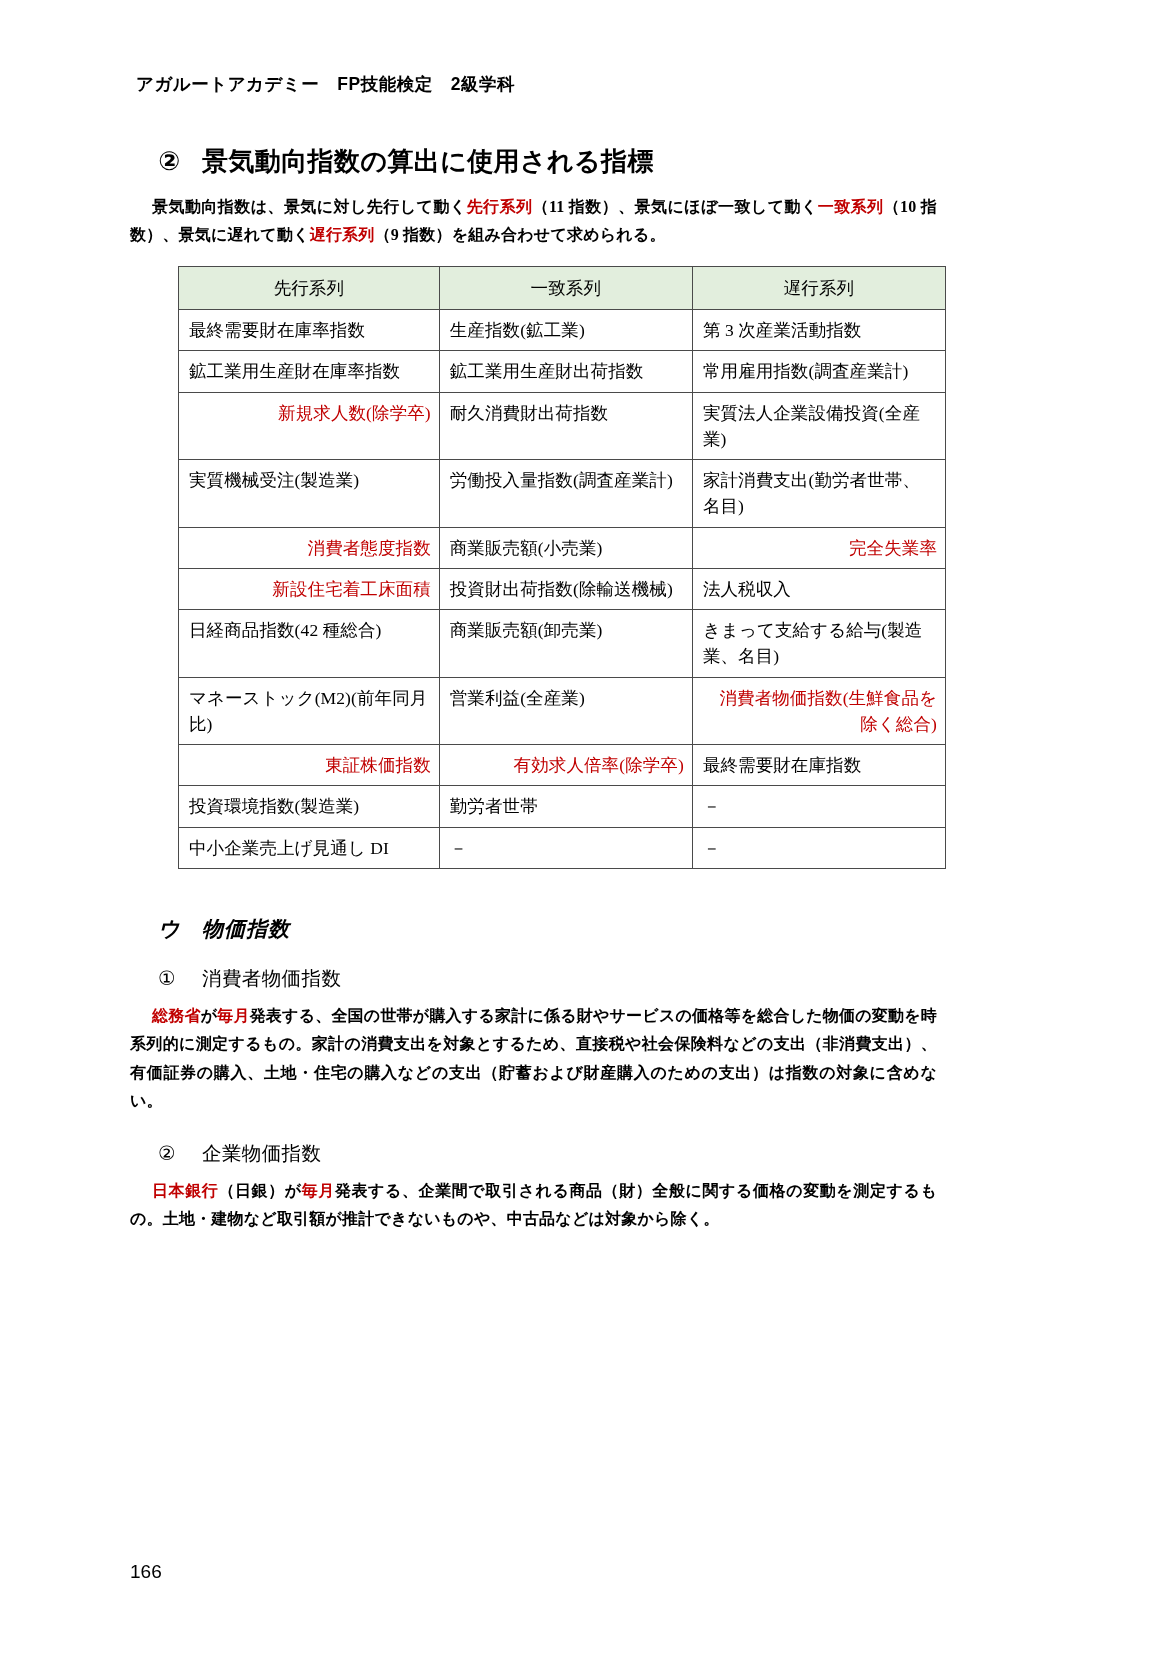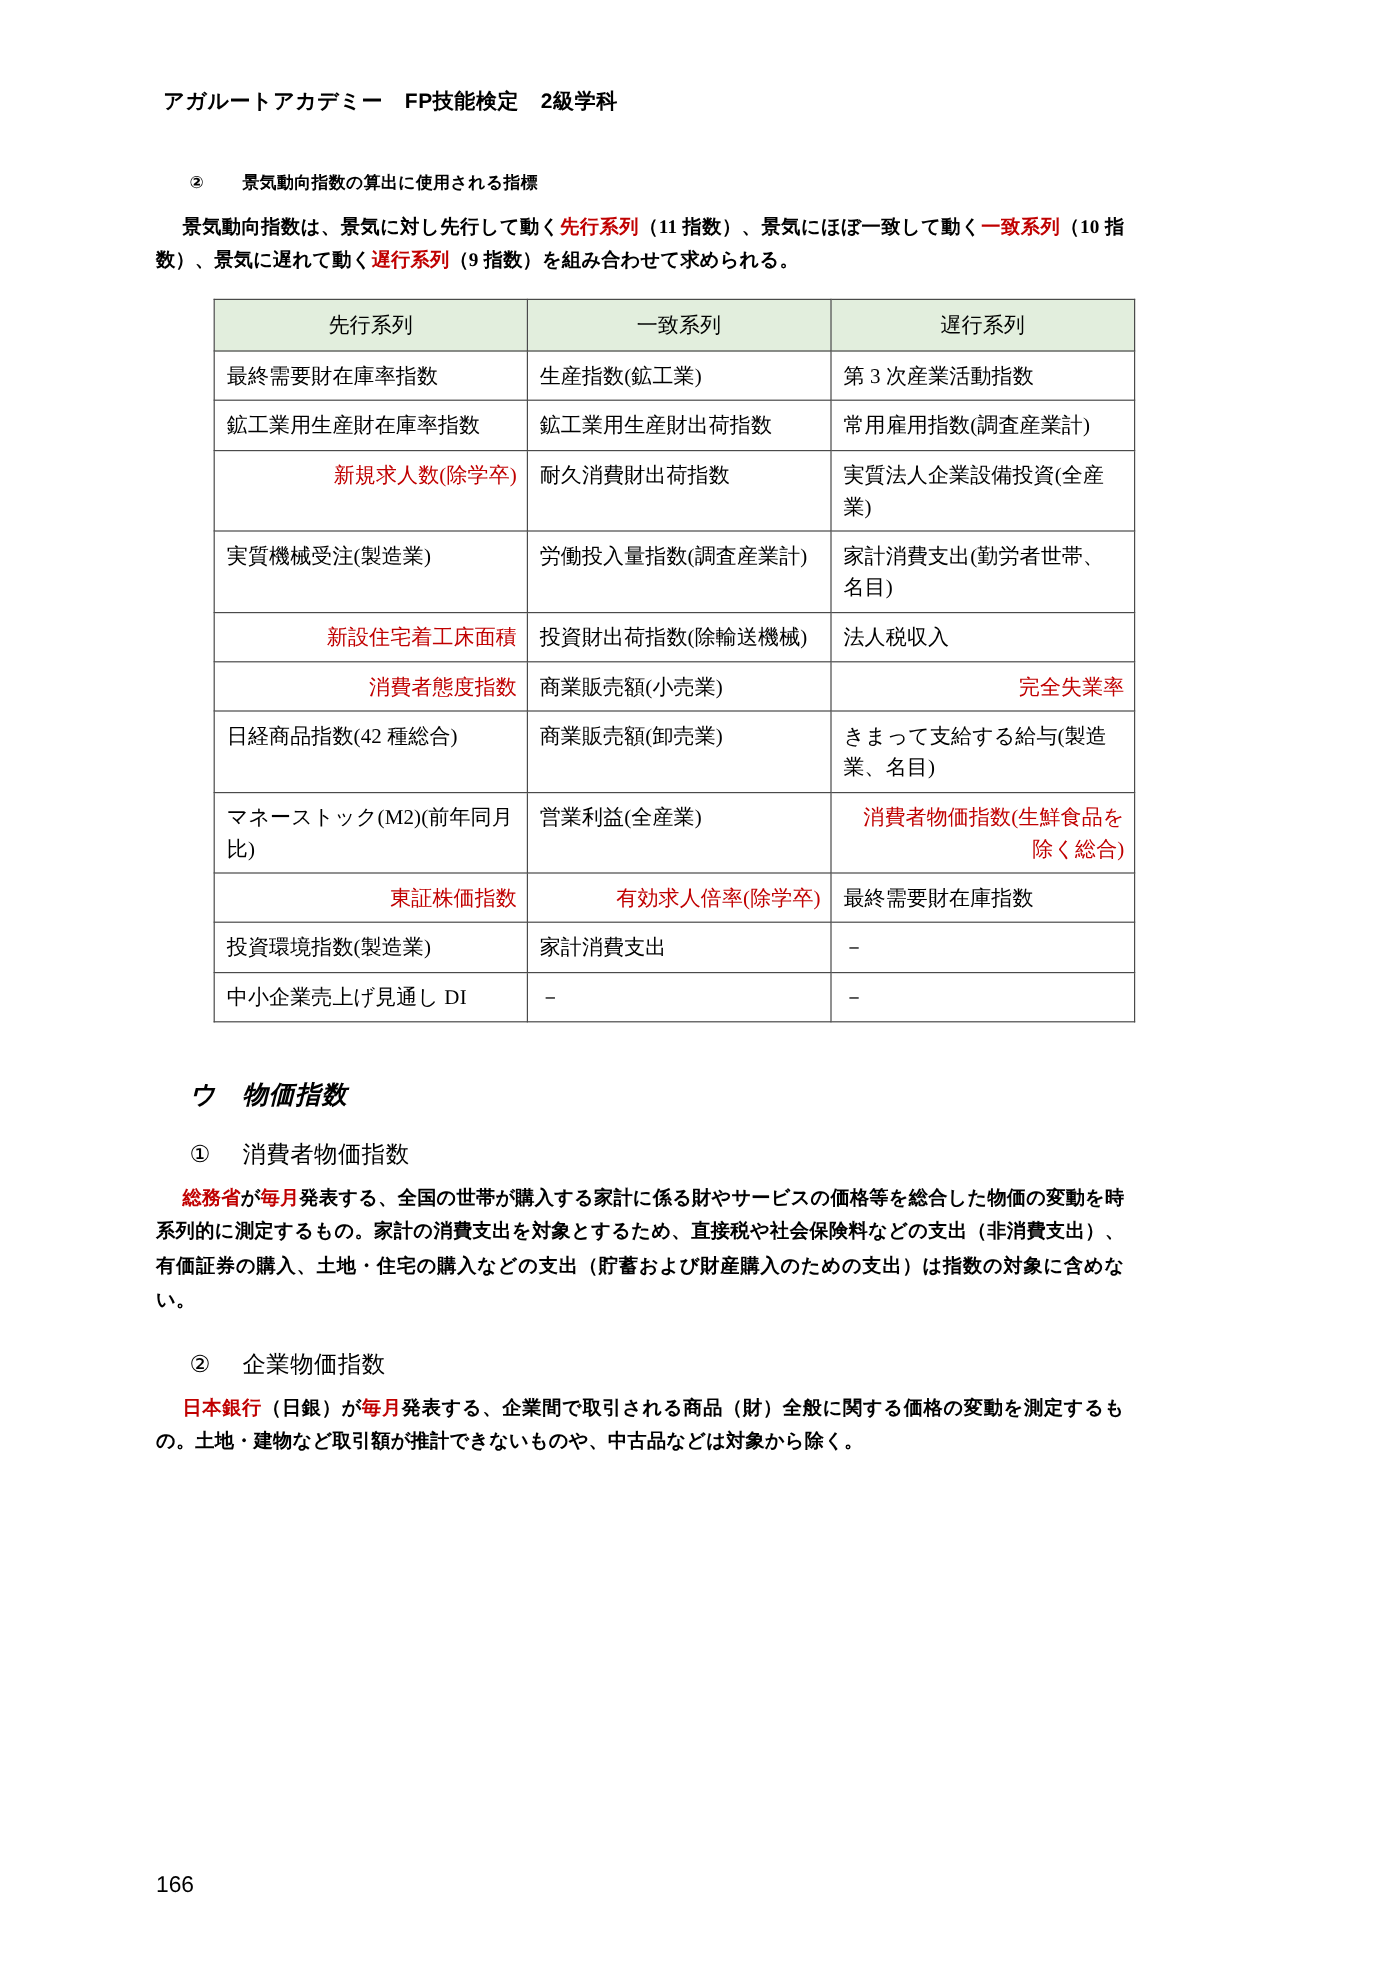--- a/index.html
+++ b/index.html
@@ -24,21 +24,21 @@
   .header {
     font-family: "Liberation Sans", "DejaVu Sans", sans-serif;
     font-size: 17.5px;
     font-weight: bold;
     letter-spacing: 0.5px;
     color: #000;
     margin: 0 0 48px 6px;
   }
   .sec-head {
     font-family: "Liberation Sans", "DejaVu Sans", sans-serif;
-    font-size: 14px;
+    font-size: 26px;
     font-weight: bold;
     margin: 11px 0 14px 28px;
     letter-spacing: 0.4px;
   }
   .sec-head .num {
     display: inline-block;
     width: 44px;
   }
   .para {
     font-size: 16px;
@@ -153,47 +153,47 @@
           <td class="red">新規求人数(除学卒)</td>
           <td>耐久消費財出荷指数</td>
           <td>実質法人企業設備投資(全産業)</td>
         </tr>
         <tr>
           <td>実質機械受注(製造業)</td>
           <td>労働投入量指数(調査産業計)</td>
           <td>家計消費支出(勤労者世帯、名目)</td>
         </tr>
         <tr>
+          <td class="red">消費者態度指数</td>
+          <td>商業販売額(小売業)</td>
+          <td class="red">完全失業率</td>
+        </tr>
+        <tr>
           <td class="red">新設住宅着工床面積</td>
           <td>投資財出荷指数(除輸送機械)</td>
           <td>法人税収入</td>
         </tr>
         <tr>
-          <td class="red">消費者態度指数</td>
-          <td>商業販売額(小売業)</td>
-          <td class="red">完全失業率</td>
-        </tr>
-        <tr>
           <td>日経商品指数(42 種総合)</td>
           <td>商業販売額(卸売業)</td>
           <td>きまって支給する給与(製造業、名目)</td>
         </tr>
         <tr>
           <td>マネーストック(M2)(前年同月比)</td>
           <td>営業利益(全産業)</td>
           <td class="red">消費者物価指数(生鮮食品を除く総合)</td>
         </tr>
         <tr>
           <td class="red">東証株価指数</td>
           <td class="red">有効求人倍率(除学卒)</td>
           <td>最終需要財在庫指数</td>
         </tr>
         <tr>
           <td>投資環境指数(製造業)</td>
-          <td>家計消費支出</td>
+          <td>勤労者世帯</td>
           <td>－</td>
         </tr>
         <tr>
           <td>中小企業売上げ見通し DI</td>
           <td>－</td>
           <td>－</td>
         </tr>
       </tbody>
   </table>
 

